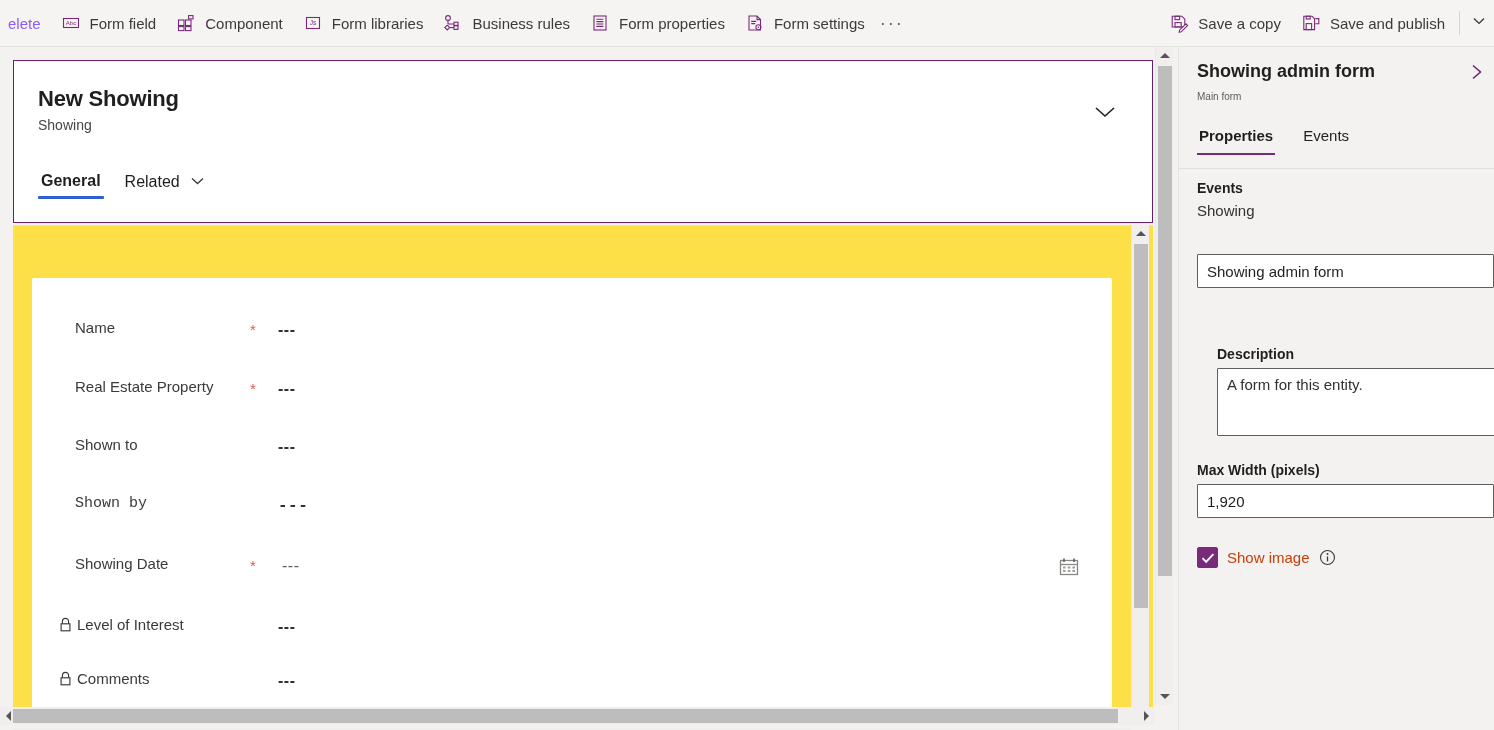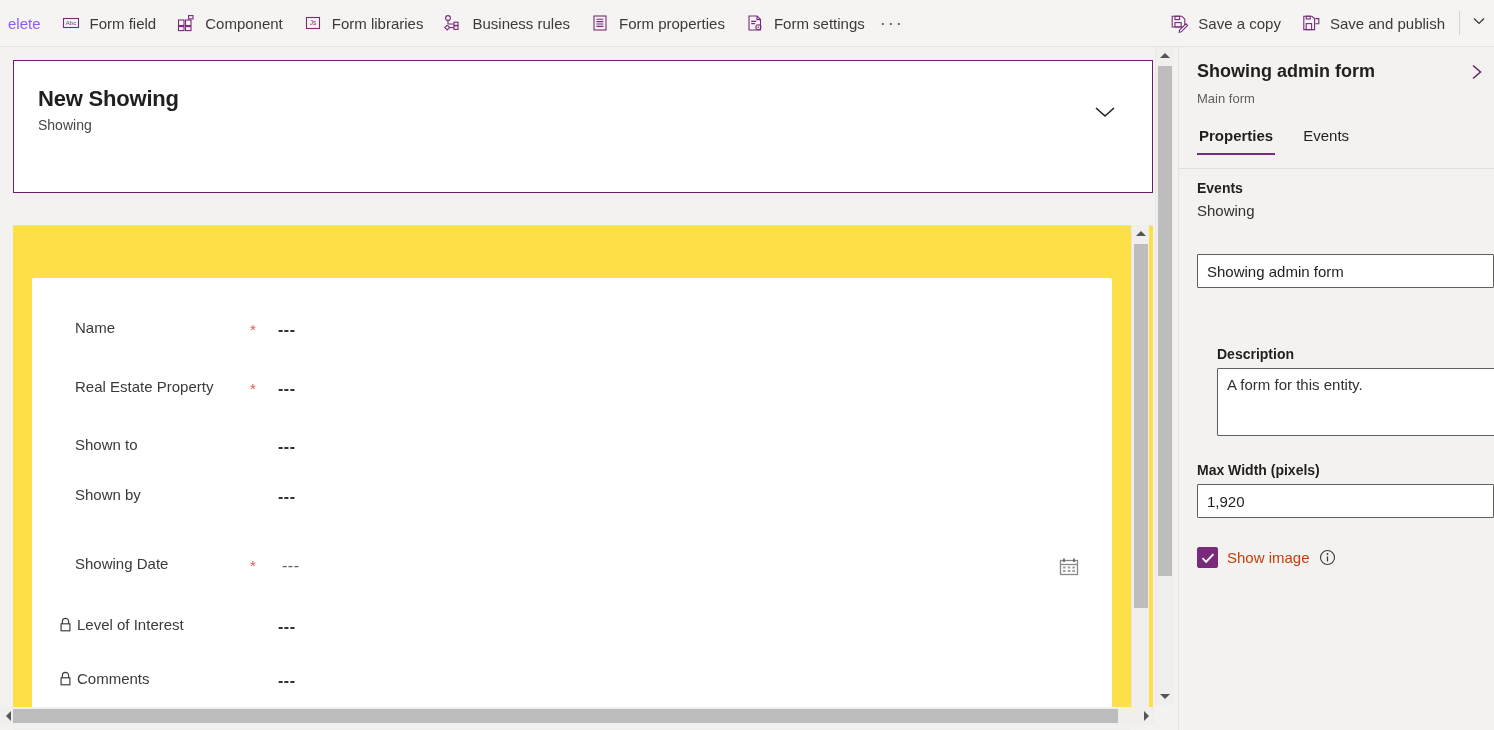--- a/index.html
+++ b/index.html
@@ -45,21 +45,21 @@
   }
 
   
   #canvas-region{
     position:absolute; left:0; top:47px; width:1155px; height:683px;
     background:#f3f2f1;
   }
 
   
   #form-header-card{
-    position:absolute; left:13px; top:13px; width:1140px; height:133px;
+    position:absolute; left:13px; top:13px; width:1140px; height:163px;
     background:#ffffff;
     border:1.5px solid #6b1f6b;
     overflow:hidden;
   }
   #record-title{
     position:absolute; left:24px; top:25px;
     font-size:22px; font-weight:bold; color:#201f1e; letter-spacing:-0.2px;
   }
   #record-subtitle{
     position:absolute; left:24px; top:56px;
@@ -163,21 +163,21 @@
   #right-panel{
     position:absolute; right:0; top:47px; width:316px; height:683px;
     background:#f3f2f1;
     border-left:1px solid #e6e4e1;
   }
   #panel-title{
     position:absolute; left:18px; top:14px;
     font-size:18px; font-weight:bold; color:#201f1e;
   }
   #panel-subtitle{
-    position:absolute; left:18px; top:44px; font-size:13px; color:#605e5c;
+    position:absolute; left:18px; top:44px; font-size:10px; color:#605e5c;
   }
   #panel-collapse{
     position:absolute; right:4px; top:14px; width:26px; height:26px;
     display:flex; align-items:center; justify-content:center; cursor:pointer;
   }
   #panel-tabs{
     position:absolute; left:18px; top:76px; display:flex; gap:26px;
   }
   .ptab{
     position:relative; font-size:15px; color:#201f1e; padding:4px 2px 13px 2px; cursor:pointer;
@@ -342,20 +342,33 @@
     <div id="record-subtitle">Showing</div>
 
     <div id="owner-chevron">
       <span>
         <svg width="24" height="16" viewBox="0 0 24 16">
             <path d="M3 4l9 8 9-8" fill="none" stroke="#201f1e" stroke-width="1.6"></path>
           </svg>
       </span>
     </div>
 
+    <div id="form-tabs">
+      <div class="ftab active">
+        <span>General</span>
+      </div>
+      <div class="ftab">
+        <span>Related</span>
+        <span class="tchev">
+          <svg width="13" height="9" viewBox="0 0 13 9">
+              <path d="M1 1.6l5.5 5 5.5-5" fill="none" stroke="#3b3a39" stroke-width="1.3"></path>
+            </svg>
+        </span>
+      </div>
+    </div>
   </div>
 
   <div id="header-sep"></div>
 
   <div id="form-body-region">
     <div id="form-section-card">
 
       <div class="field-row" style="top:41px;">
         <span class="field-label">Name</span>
         <span class="req-star">*</span>
@@ -366,21 +379,21 @@
         <span class="field-label">Real Estate Property</span>
         <span class="req-star">*</span>
         <span class="field-value">---</span>
       </div>
 
       <div class="field-row" style="top:158px;">
         <span class="field-label">Shown to</span>
         <span class="field-value">---</span>
       </div>
 
-      <div class="field-row" style="top:208px;">
+      <div class="field-row" style="top:217px;font-family:Liberation Mono, monospace;">
         <span class="field-label">Shown by</span>
         <span class="field-value">---</span>
       </div>
 
       <div class="field-row" style="top:277px;">
         <span class="field-label">Showing Date</span>
         <span class="req-star">*</span>
         <span class="field-value shift">---</span>
         <span id="date-picker-ico">
           <svg width="24" height="24" viewBox="0 0 24 24">

